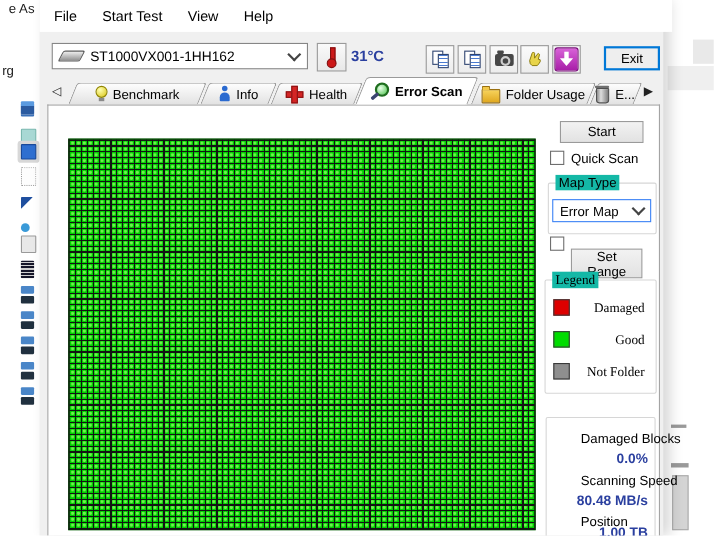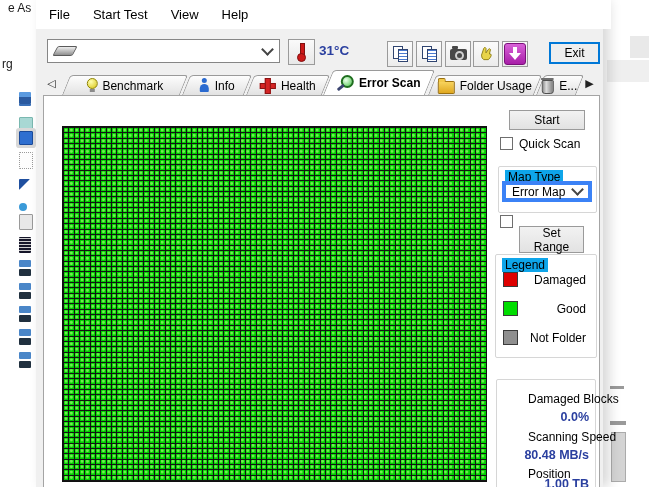--- a/index.html
+++ b/index.html
@@ -101,28 +101,28 @@
          repeating-linear-gradient(0deg,#141414 0 1px,transparent 1px 5.35px),
          radial-gradient(circle at 3px 3px,#72ef50 0 1.1px,rgba(0,0,0,0) 1.8px);
        background-size:auto,auto,5.35px 5.35px;}
   .btn{background:linear-gradient(#f2f2f2,#e2e2e2);border:1px solid #9a9a9a;font-size:12px;
        display:flex;align-items:center;justify-content:center;box-sizing:border-box;font-family:inherit;}
   #start-btn{position:absolute;left:465px;top:14px;width:76px;height:20px;}
   .checkbox{position:absolute;width:13px;height:13px;background:#fff;border:1px solid #6e6e6e;box-sizing:border-box;}
   #quick-cb{left:456px;top:41px;}
   #quick-label{position:absolute;left:475px;top:41px;font-size:12px;}
   .groupbox{position:absolute;border:1px solid #d6d6d6;border-radius:2px;}
-  .group-label{position:absolute;top:-8px;left:6px;background:#0ea5e9;padding:0 3px;font-size:12px;margin-top:11px;}
+  .group-label{position:absolute;top:-8px;left:6px;background:#14b8a6;padding:0 3px;font-size:12px;}
   #maptype-box{left:454px;top:70px;width:97px;height:45px;}
-  #map-select{position:absolute;left:3px;top:14px;width:90px;height:21px;background:#fff;border:4px solid #3b82f6;
+  #map-select{position:absolute;left:3px;top:14px;width:90px;height:21px;background:#fff;border:1px solid #3b82f6;
        display:flex;align-items:center;padding:0 6px;box-sizing:border-box;font-size:12px;}
   #map-select .chev{margin-left:auto;}
   #range-cb{left:456px;top:119px;}
   #range-btn{position:absolute;left:475px;top:130px;width:65px;height:27px;}
-  #legend-box{left:451px;top:158px;width:100px;height:102px;}
+  #legend-box{left:451px;top:158px;width:100px;height:102px;font-family:Liberation Serif, serif;}
   .swatch{position:absolute;left:7px;width:15px;height:15px;border:1px solid #3a3a3a;box-sizing:border-box;}
   .legend-label{position:absolute;right:10px;font-size:12px;}
   #stats-box{left:452px;top:283px;width:98px;height:112px;}
   .stat-label{position:absolute;left:6px;font-size:12px;white-space:nowrap;margin-left:25px;}
   .stat-value{position:absolute;right:6px;font-size:12.5px;font-weight:bold;color:#2a3f9f;white-space:nowrap;}
 </style>
 </head>
 <body>
 
 <div id="screen">
@@ -155,20 +155,21 @@
 
     <div id="menubar">
       <span class="menu-item">File</span>
       <span class="menu-item">Start Test</span>
       <span class="menu-item">View</span>
       <span class="menu-item">Help</span>
     </div>
 
     <div id="drive-select">
       <span class="ic-disk"></span>
+      <span>ST1000VX001-1HH162</span>
       <span class="chev"></span>
     </div>
     <div id="thermo-btn">
       <span class="ic-thermo"></span>
     </div>
     <div id="temp">31°C</div>
 
     <div class="tbtn" style="left:351px;">
       <span class="ic-docs"></span>
     </div>

